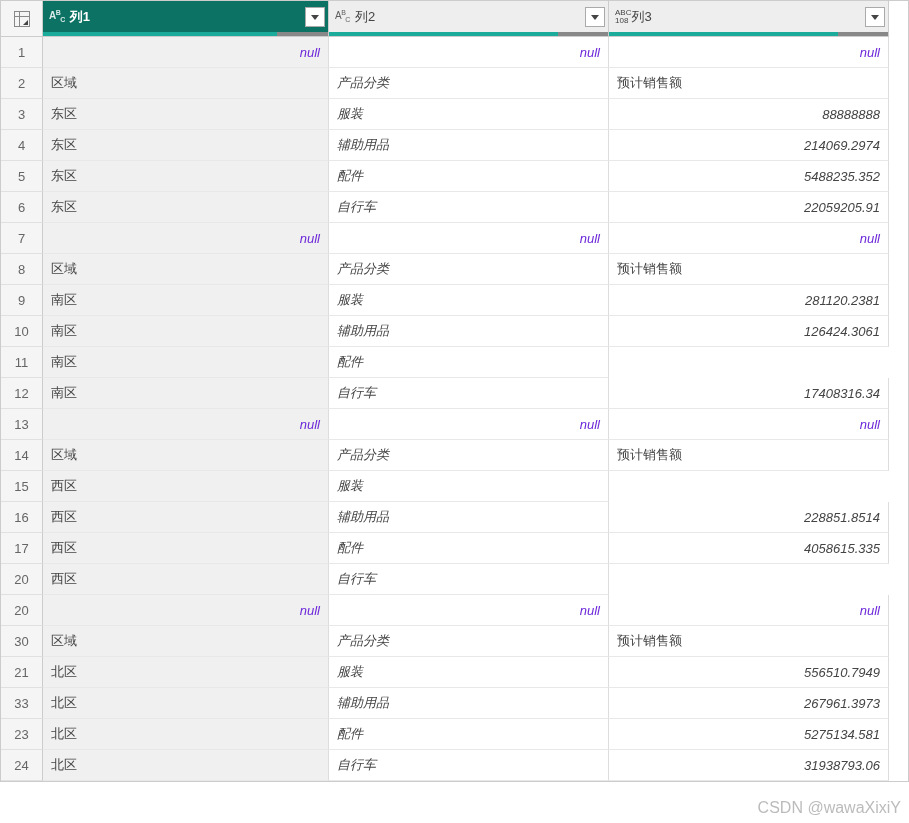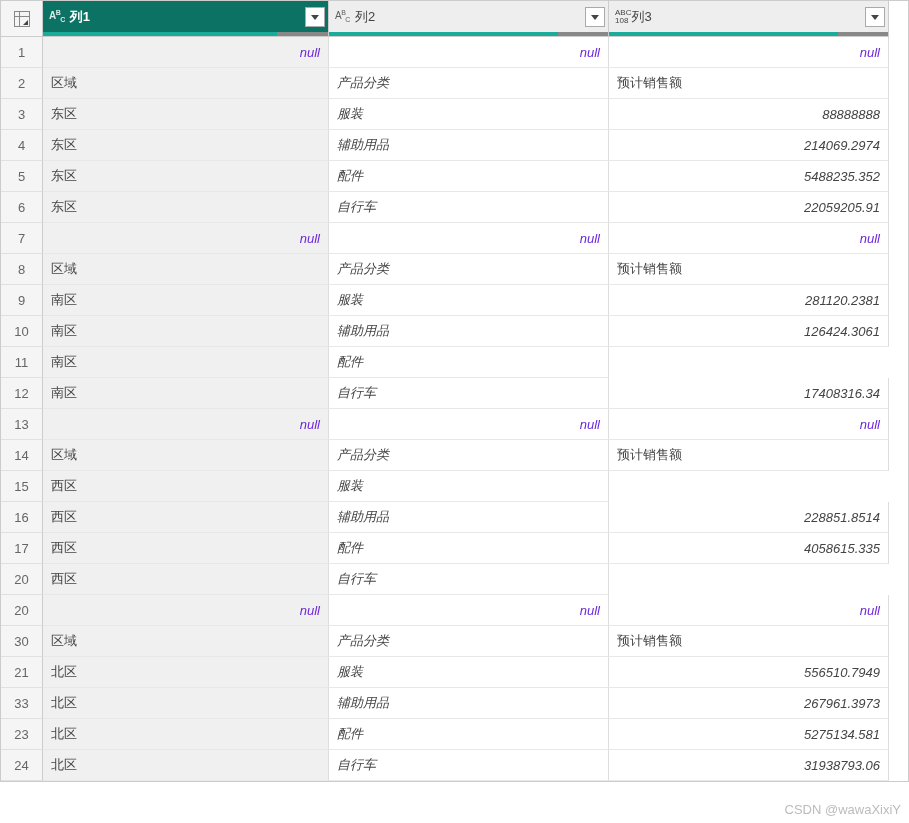--- a/index.html
+++ b/index.html
@@ -65,21 +65,21 @@
       color: #444;
     }
     .c1 { width: 286px; background: #f0f0f0; }
     .c2 { width: 280px; font-style: italic; }
     .c3 { width: 280px; justify-content: flex-end; }
     .null { font-style: italic; color: #6d28d9; justify-content: flex-end; }
     .num { font-style: italic; }
     
     .watermark {
       position: fixed; right: 8px; bottom: 6px;
-      font-size: 13px; color: rgba(120,120,120,0.5);
+      font-size: 16px; color: rgba(120,120,120,0.5);
     }
   </style>
 </head>
 <body>
 
 <div class="table-container">
 
   <div class="header-row">
     <div class="row-num-header">
       <span class="table-icon">

